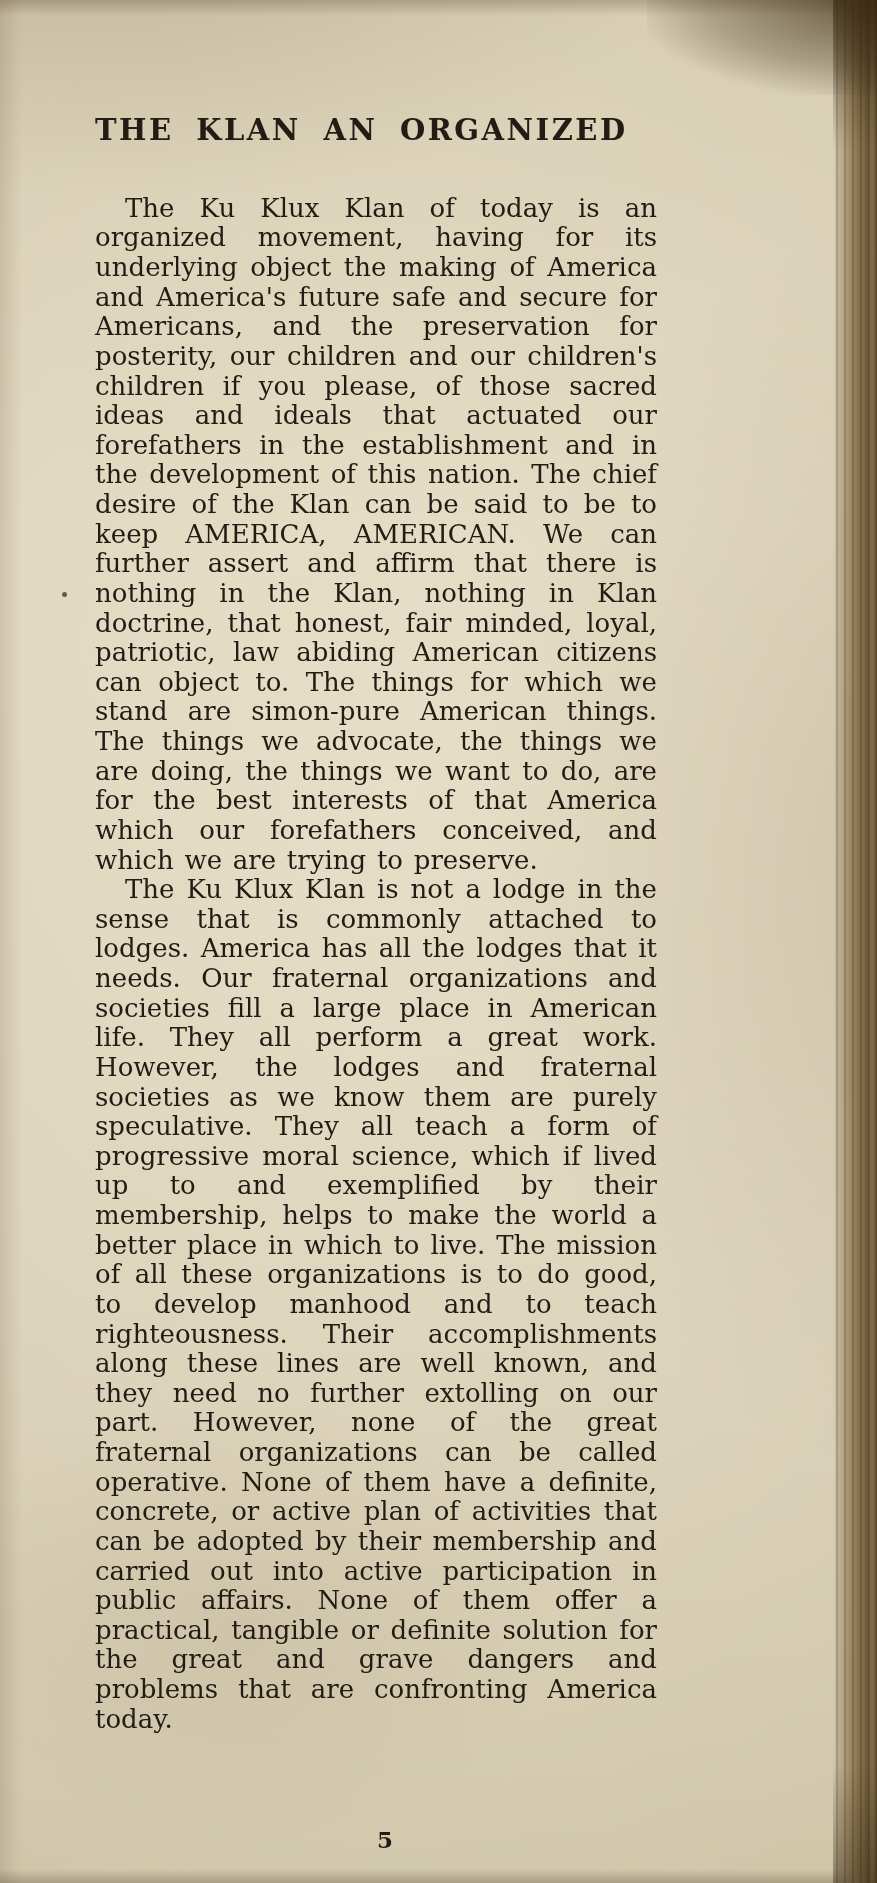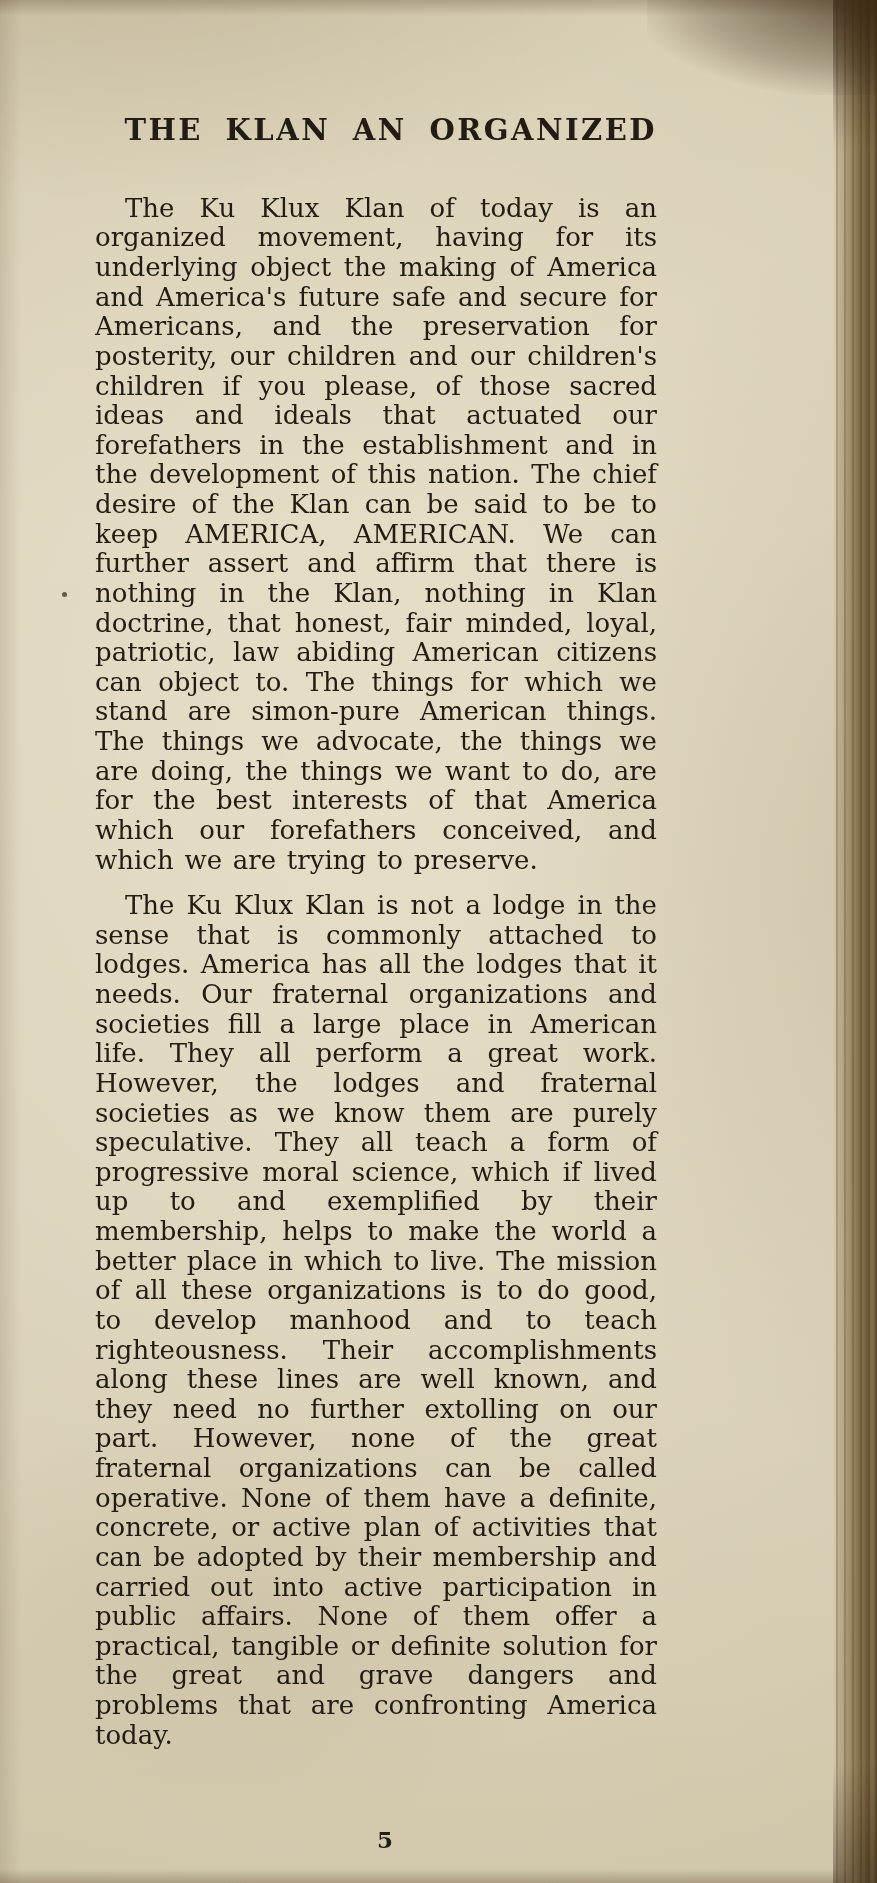--- a/index.html
+++ b/index.html
@@ -54,37 +54,37 @@
       rgba(58,40,18,0) 76%);
   }
   .content {
     position: absolute;
     left: 95px;
     top: 108px;
     width: 562px;
   }
   .title {
     margin: 0 0 40px 0;
-    text-align: right;
+    text-align: left;
     font-size: 29px;
     font-weight: 700;
     letter-spacing: 2.5px;
     word-spacing: 10px;
     line-height: 1.58;
   }
   .title-line { display: block; }
   .para {
     margin: 0;
     font-size: 26px;
     line-height: 1.14;
     text-align: justify;
     text-indent: 30px;
     word-spacing: 2.5px;
   }
-  .para + .para { margin-top: 16px; }
+  .para + .para { }
   .page-number {
     position: absolute;
     bottom: 30px;
     left: 95px;
     width: 580px;
     text-align: center;
     font-size: 23px;
     font-weight: 700;
   }
   .ink-speck {

